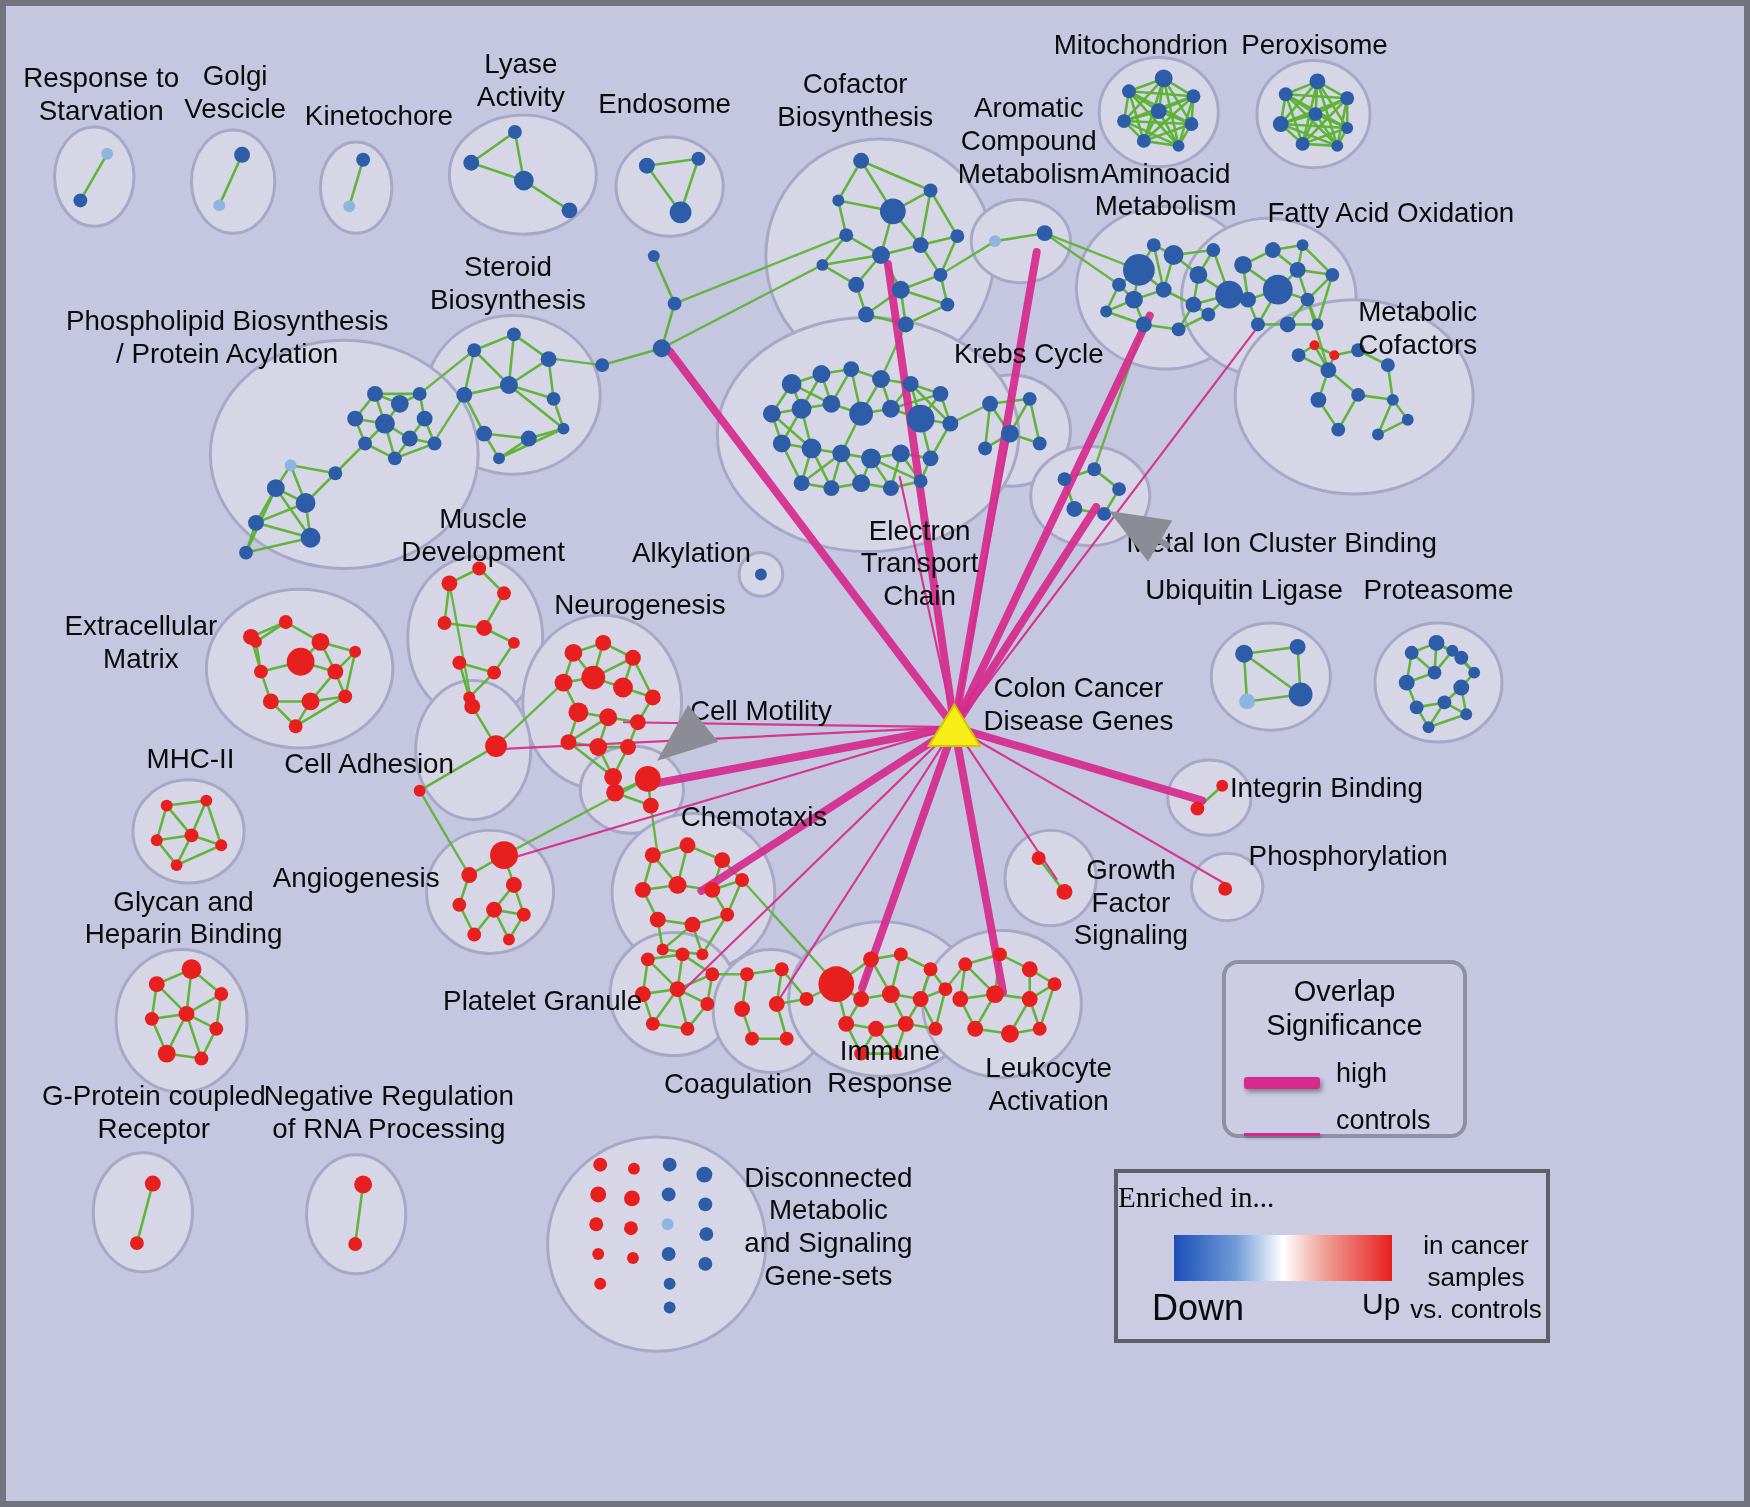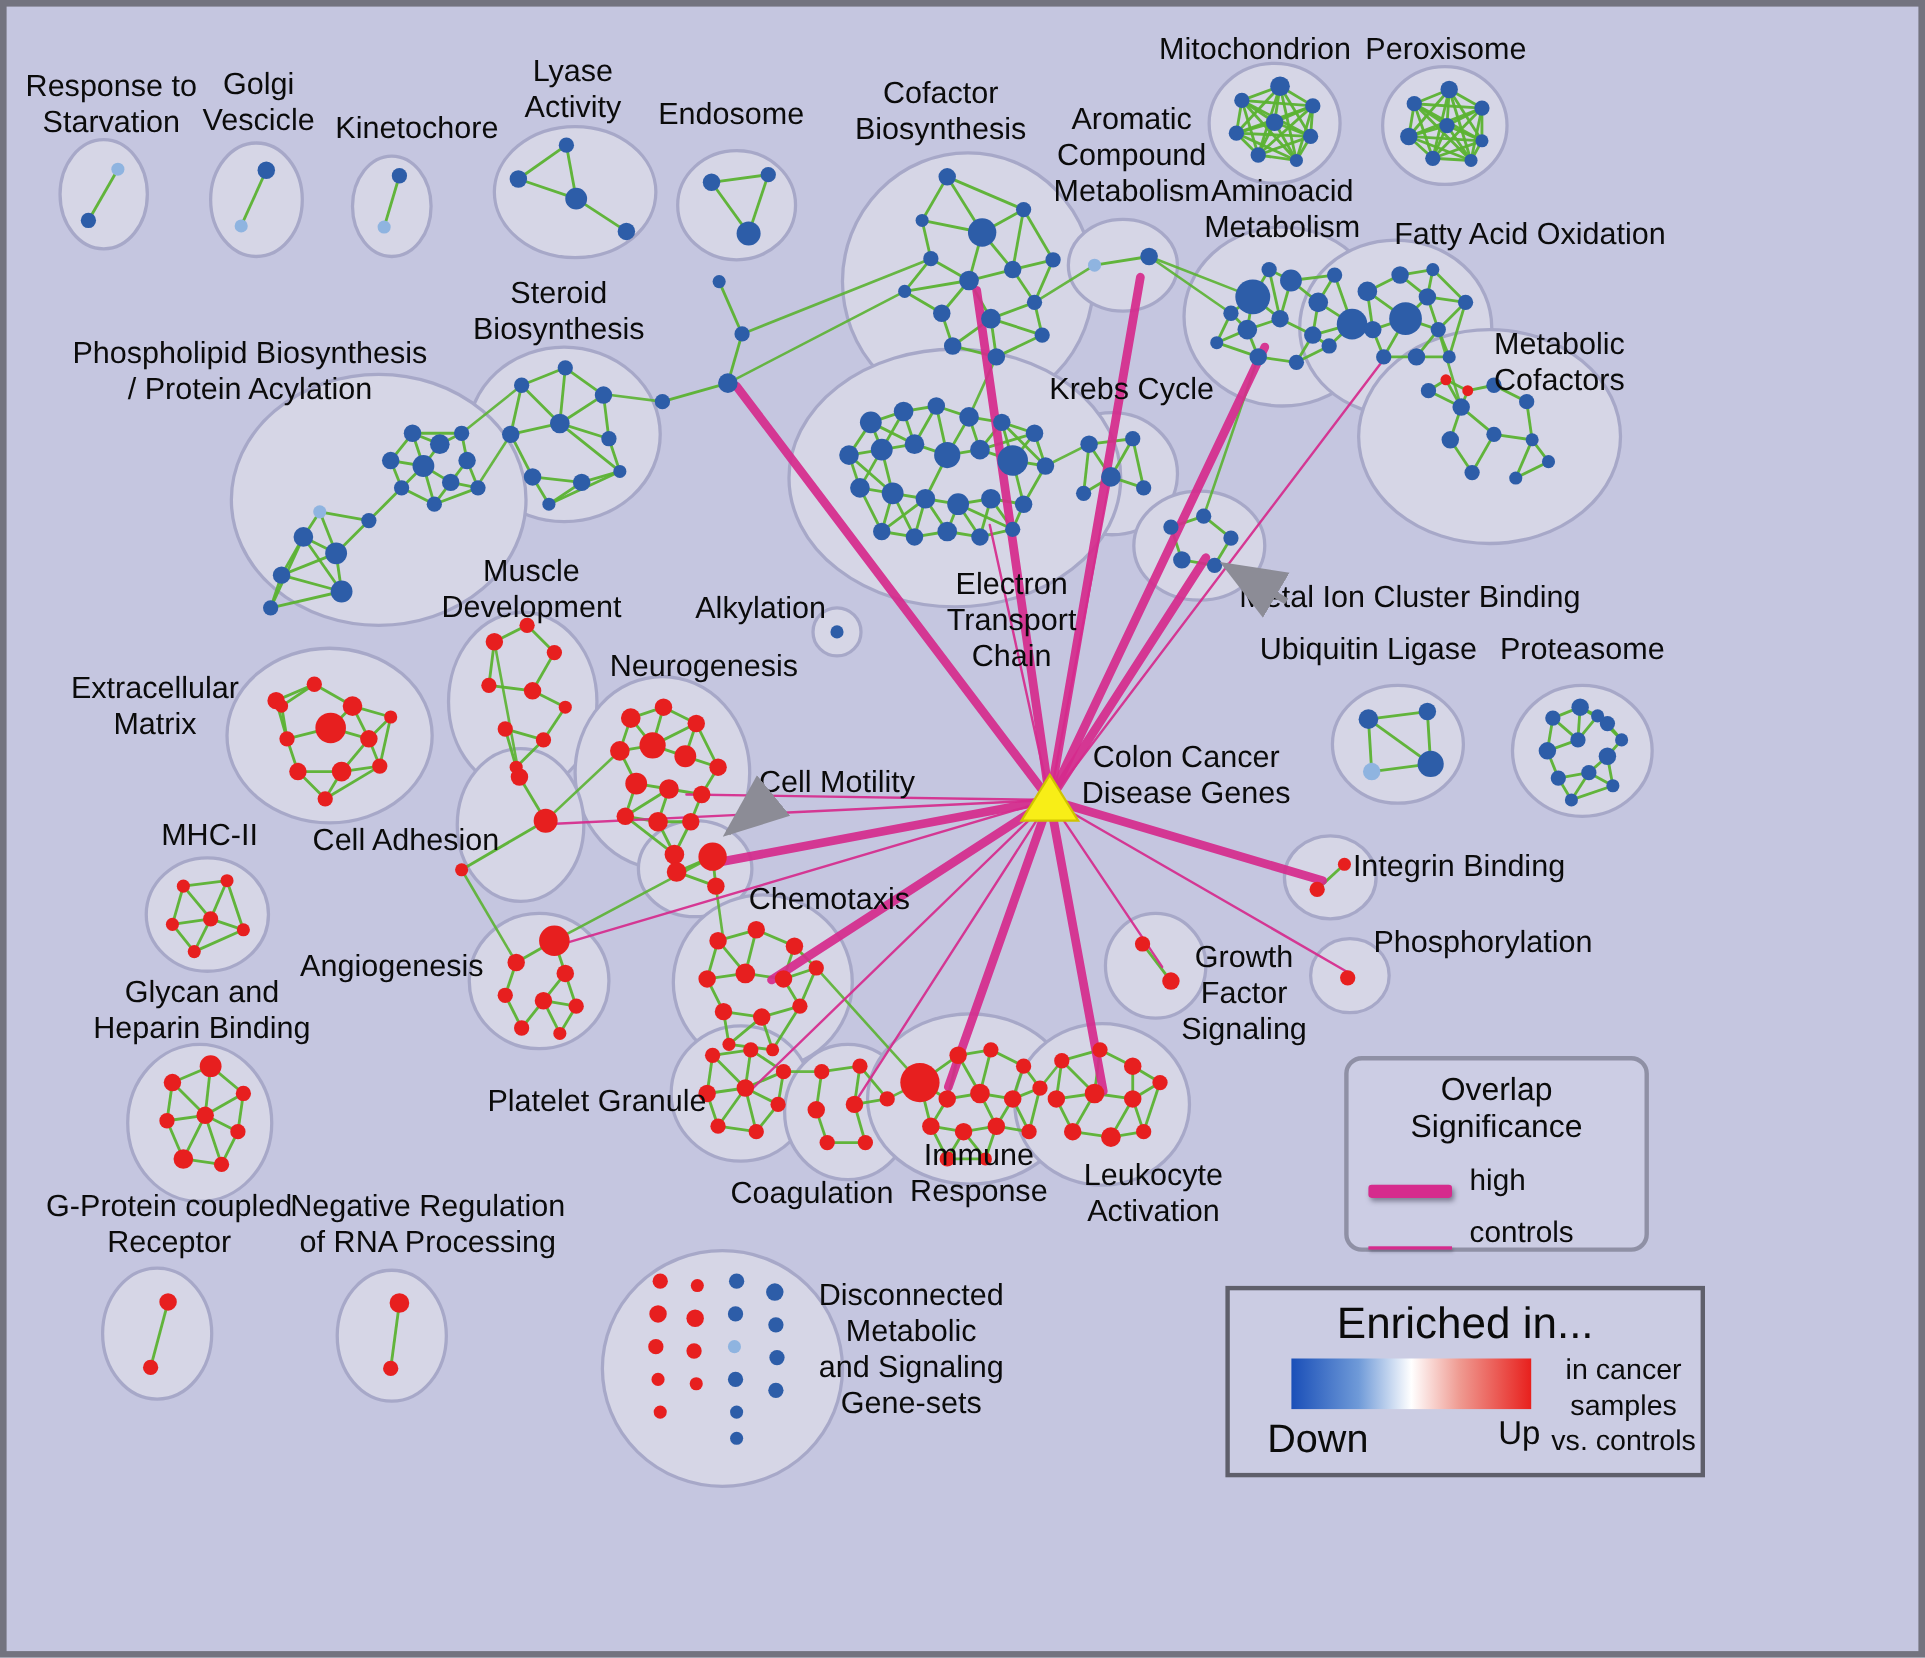--- a/index.html
+++ b/index.html
@@ -1,27 +1,27 @@
 <!DOCTYPE html>
 <html><head>
 <meta charset="utf-8">
 <style>
   html,body{margin:0;padding:0;background:#ffffff;}
   #fig{position:relative;width:1750px;height:1507px;background:#c5c6e0;border:6px solid #73737f;box-sizing:border-box;overflow:hidden;font-family:"Liberation Sans",sans-serif;}
   #map{position:absolute;left:0;top:0;width:100%;height:100%;}
   .lbl{font:28px "Liberation Sans",sans-serif;fill:#0b0b0b;}
   .legend{position:absolute;box-sizing:border-box;}
-  #legend-sig{left:1216px;top:954px;width:277px;height:178px;border:4px solid #8f90a5;border-radius:16px;background:rgba(228,228,240,0.25);}
+  #legend-sig{left:1216px;top:954px;width:245px;height:178px;border:4px solid #8f90a5;border-radius:16px;background:rgba(228,228,240,0.25);}
   #legend-sig .t{margin-top:10px;text-align:center;font-size:29px;color:#0b0b0b;white-space:pre-line;line-height:34px;}
   .sig-row{display:flex;align-items:flex-end;gap:16px;margin:16px 0 0 18px;}
   .sig-row .lab{font-size:27px;color:#0b0b0b;}
   .sw-high{width:76px;height:12px;background:#d62b8d;border-radius:3px;box-shadow:2px 3px 5px rgba(60,60,80,.55);}
   .sw-mod{width:76px;height:3px;background:#d62b8d;box-shadow:1px 2px 3px rgba(60,60,80,.45);}
   #legend-enr{left:1108px;top:1163px;width:436px;height:174px;border:4px solid #5f5f6b;background:rgba(228,228,240,0.2);}
-  #legend-enr .t{margin-top:8px;text-align:center;font-size:40px;color:#0b0b0b;}
+  #legend-enr .t{margin-top:8px;text-align:left;font-size:29px;color:#0b0b0b;font-family:Liberation Serif, serif;}
   #gradbar{position:absolute;left:56px;top:62px;width:218px;height:46px;background:linear-gradient(to right,#1a4fb8 0%,#6f9ad8 28%,#ffffff 50%,#ef9b92 70%,#e8201d 100%);}
   #lab-down{position:absolute;left:34px;top:114px;font-size:36px;color:#0b0b0b;}
   #lab-up{position:absolute;left:244px;top:114px;font-size:30px;color:#0b0b0b;}
   #enr-note{position:absolute;left:288px;top:56px;width:140px;font-size:26px;line-height:32px;color:#0b0b0b;text-align:center;white-space:pre-line;}
 </style>
 </head>
 <body>
 
 <div id="fig">
   <svg id="map" viewBox="0 0 1750 1507">

